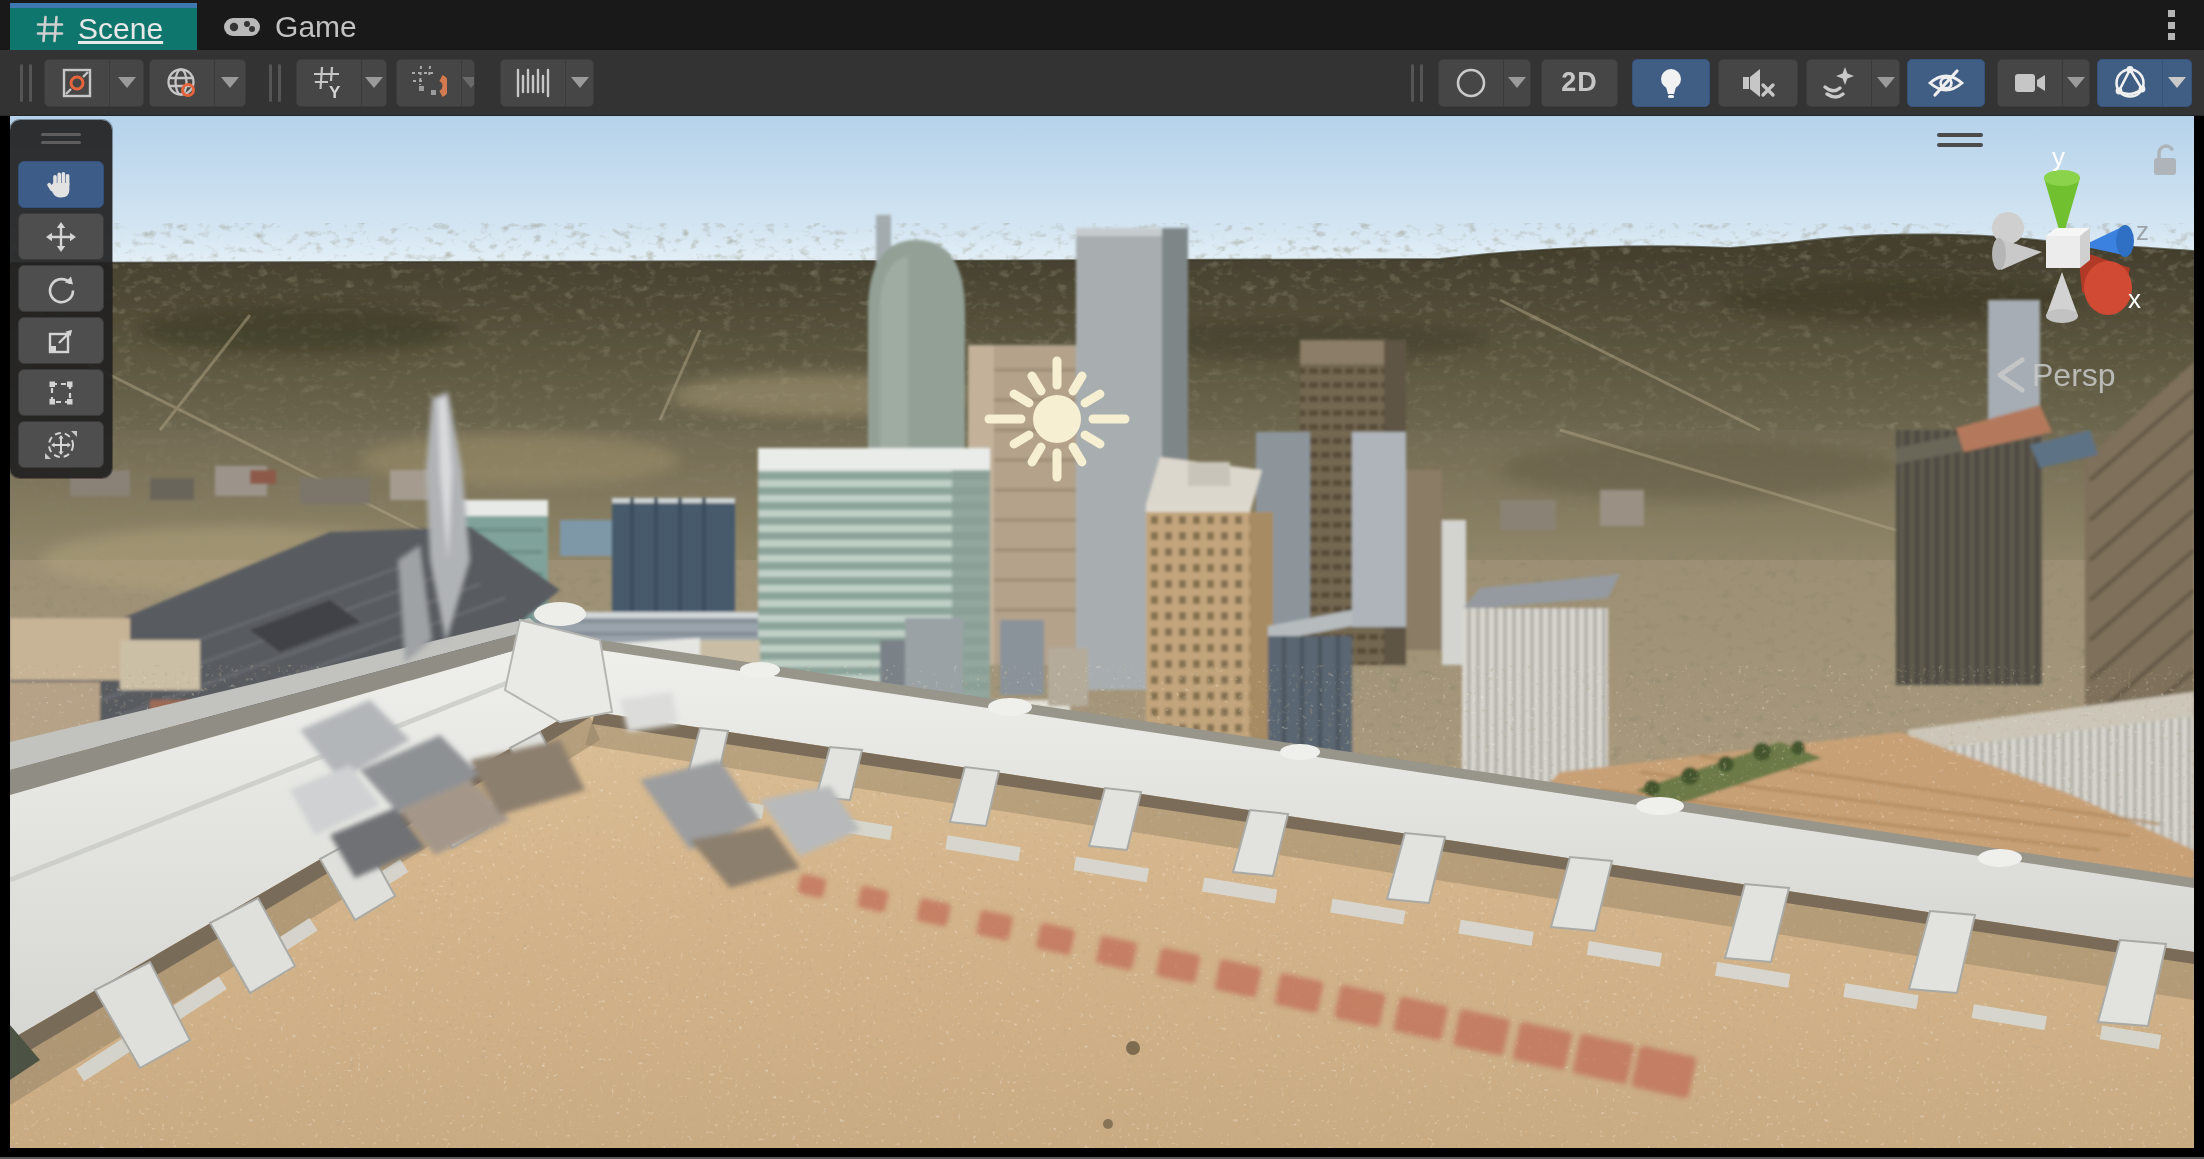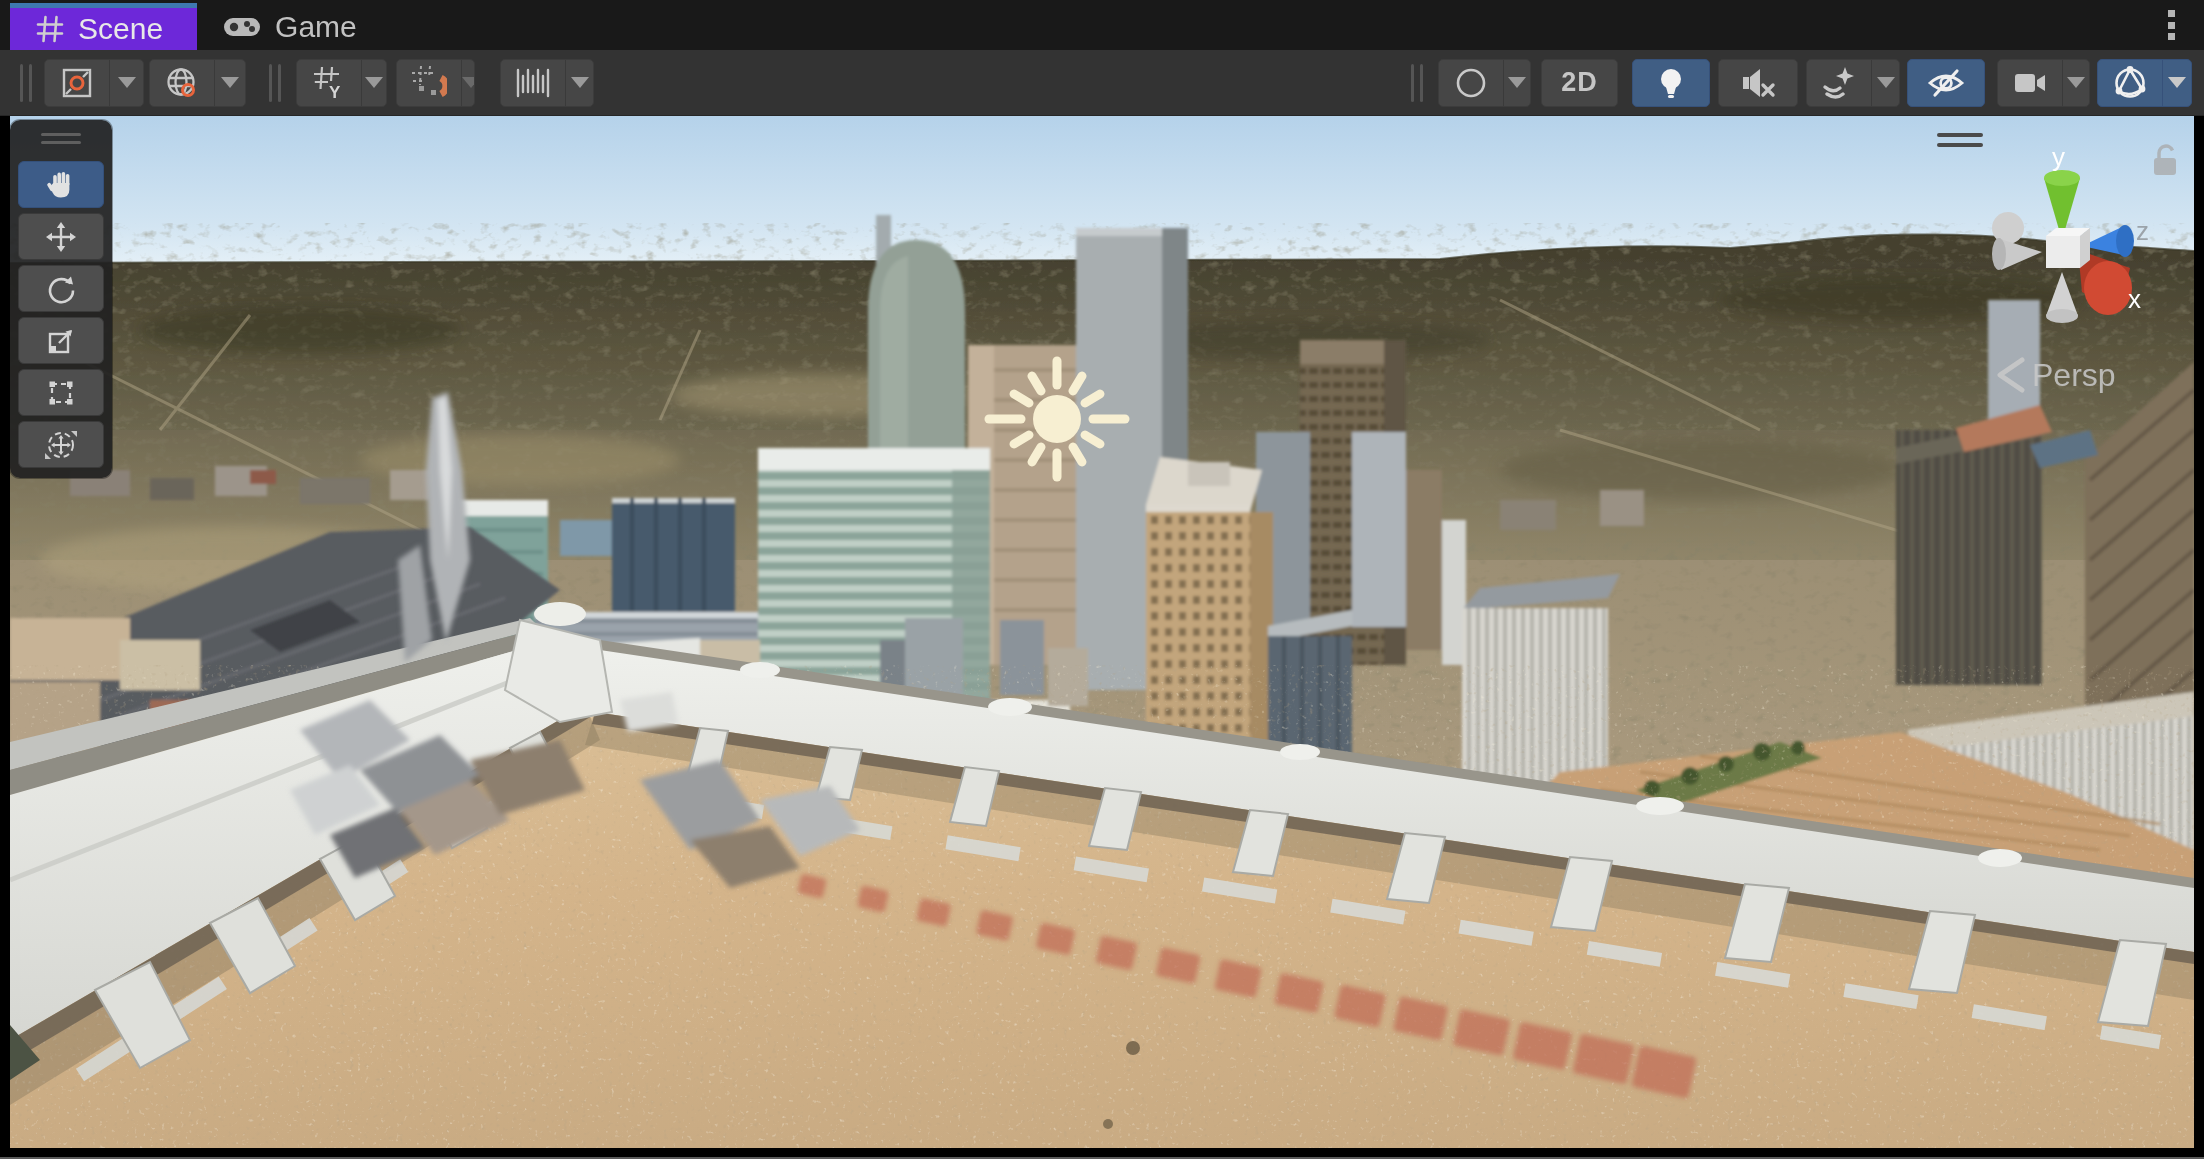--- a/index.html
+++ b/index.html
@@ -1,21 +1,21 @@
 <!DOCTYPE html>
 <html><head>
 <meta charset="utf-8">
 <style>
   html,body{margin:0;padding:0;background:#000;}
   .window{position:relative;width:2204px;height:1159px;background:#000;overflow:hidden;
           font-family:"Liberation Sans","DejaVu Sans",sans-serif;-webkit-font-smoothing:antialiased;}
   
   .tabbar{position:absolute;left:0;top:0;width:2204px;height:50px;background:#191919;display:flex;align-items:flex-end;}
   .tab{height:47px;display:flex;align-items:center;gap:14px;padding:0 34px 0 26px;color:#cfcfcf;font-size:30px;}
-  .tab.active{background:#6d28d9;border-top:5px solid #3e78b0;margin-left:10px;height:42px;color:#e8e8e8;}
+  .tab.active{background:#0f766e;border-top:5px solid #3e78b0;margin-left:10px;height:42px;color:#e8e8e8;text-decoration:underline;}
   .tab.inactive{color:#c2c2c2;align-items:center;}
   .tabicon{display:block;}
   .kebab{position:absolute;right:26px;top:10px;width:10px;height:30px;display:flex;flex-direction:column;justify-content:space-between;}
   .kebab span{width:7px;height:7px;background:#b5b5b5;}
   
   .toolbar{position:absolute;left:0;top:50px;width:2204px;height:66px;background:#333333;display:flex;align-items:center;border-bottom:1px solid #262626;box-sizing:border-box;}
   .drag{width:12px;height:38px;display:flex;justify-content:space-between;flex:0 0 auto;}
   .drag i{width:3px;height:100%;background:#555;border-radius:2px;}
   .tbgroup{height:48px;background:#464646;border-radius:5px;display:flex;align-items:stretch;flex:0 0 auto;overflow:hidden;border:1px solid #3c3c3c;box-sizing:border-box;}
   .tbseg{display:flex;align-items:center;justify-content:center;padding:0 10px;}

